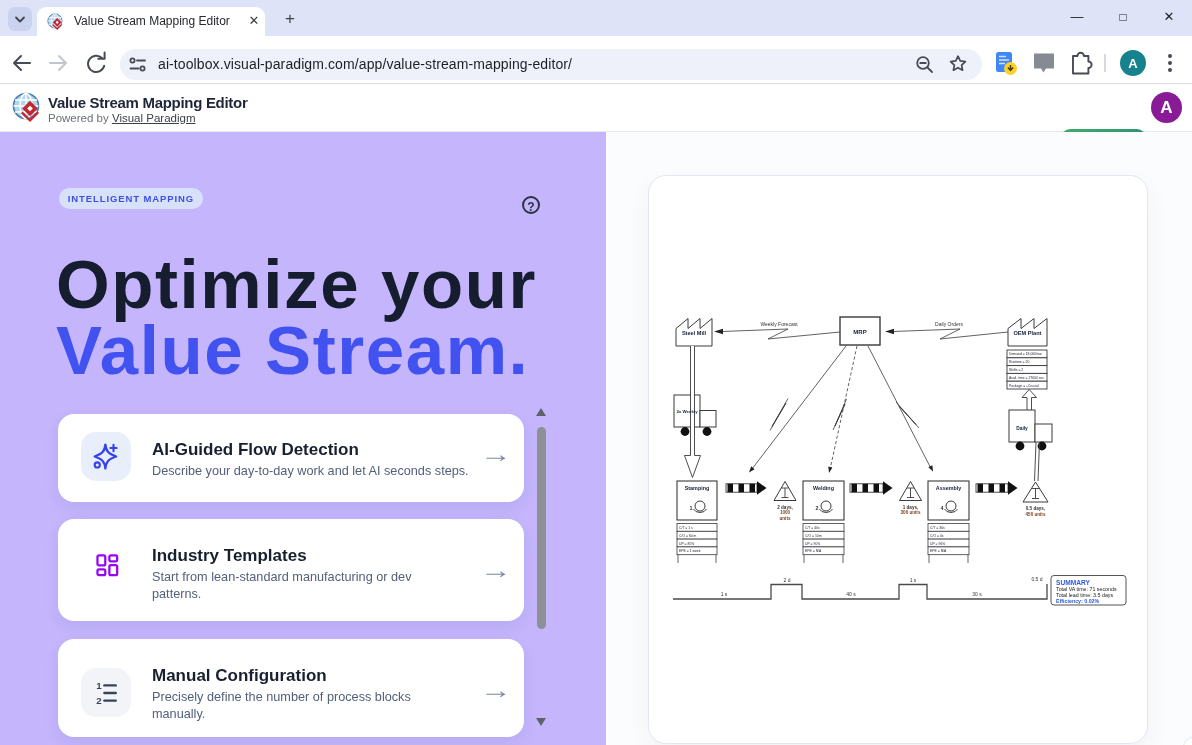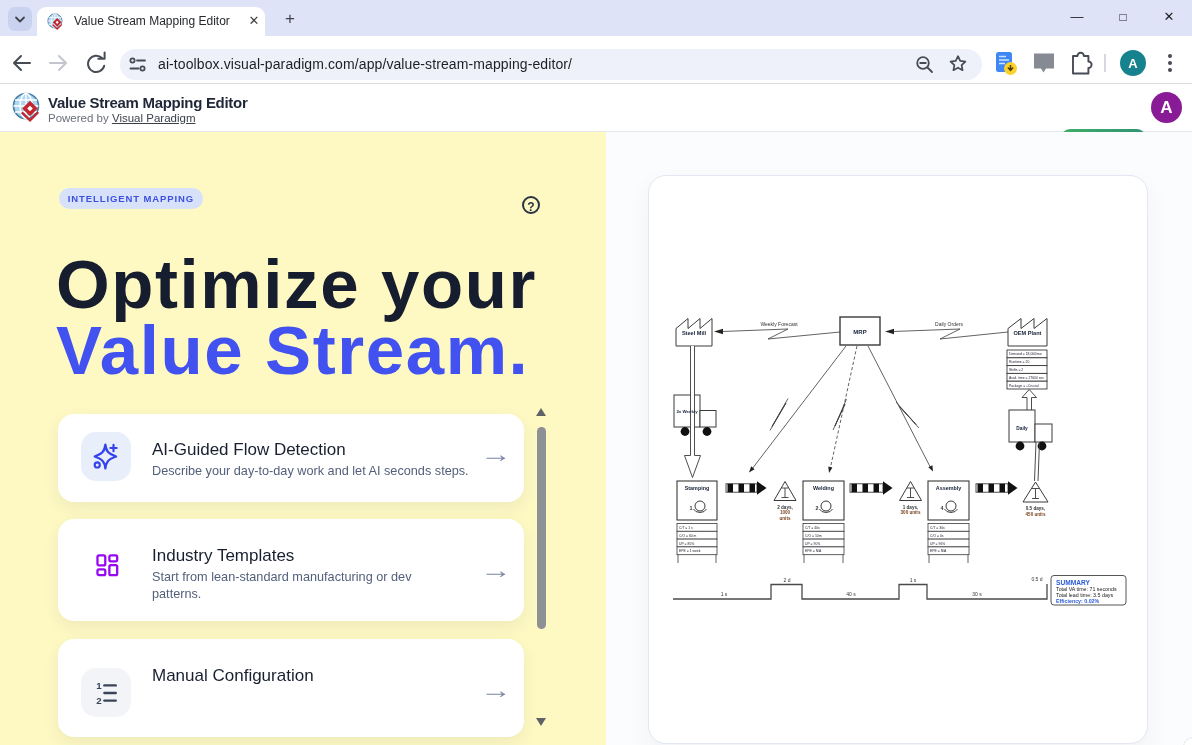--- a/index.html
+++ b/index.html
@@ -16,29 +16,29 @@
   #omnibox { position:absolute; left:120px; top:13px; width:862px; height:31px; border-radius:16px; background:#eef1fa;text-decoration:underline; }
   #omnibox .url { position:absolute; left:38px; top:7px; font-size:14px; color:#1d1f24; white-space:nowrap; letter-spacing:0.1px; }
   
   #appheader { position:absolute; left:0; top:84px; width:1192px; height:48px; background:#ffffff; border-bottom:1px solid #e8e9ed; }
   #apptitle { position:absolute; left:48px; top:10px; font-size:15px; font-weight:bold; color:#1e2637; letter-spacing:-0.3px; }
   #appsub { position:absolute; left:48px; top:28px; font-size:11.5px; color:#6a6f7a; }
   #appsub a { color:#3a3f4a; text-decoration:underline; }
   #moreapps { position:absolute; left:1061px; top:8px; width:85px; height:30px; border-radius:9px; background:linear-gradient(115deg,#3fae68 0%,#2d8f75 100%); color:#ffffff; font-size:13.5px; font-weight:bold; text-align:center; line-height:30px;margin-top:37px; }
   #hdravatar { position:absolute; left:1151px; top:8px; width:31px; height:31px; border-radius:50%; background:#8a1b96; color:#fff; font-weight:bold; font-size:17px; text-align:center; line-height:31px; }
   
-  #content { position:absolute; left:0; top:132px; width:1008px; height:613px; background:#fef9c3;padding-left:41px; }
+  #content { position:absolute; left:0; top:132px; width:1008px; height:613px; background:#c4b5fd;padding-left:41px; }
   #rightbg { position:absolute; left:606px; top:0; width:586px; height:613px; background:#fbfcfd; }
   #pill { position:absolute; left:59px; top:56px; width:144px; height:21px; border-radius:11px; background:#d8e1fa; color:#3c50e0; font-size:9.5px; font-weight:bold; letter-spacing:0.9px; text-align:center; line-height:21px; }
   #help { position:absolute; left:522px; top:64px; width:18px; height:18px; border-radius:50%; border:2px solid #2a3342; color:#2a3342; font-size:12px; font-weight:bold; text-align:center; line-height:18px; }
   h1 { position:absolute; left:56px; top:120px; font-size:69px; line-height:66px; font-weight:bold; color:#161d2e; letter-spacing:1.6px; }
   h1 .blue { color:#4152f1; }
   .card { position:absolute; left:58px; width:466px; background:#ffffff; border-radius:16px; box-shadow:0 6px 16px rgba(30,40,80,0.07); }
   .icsq { position:absolute; left:23px; width:50px; height:49px; border-radius:15px; }
-  .ctitle { position:absolute; left:94px; font-size:17px; font-weight:normal; color:#18202f; }
+  .ctitle { position:absolute; left:94px; font-size:17px; font-weight:bold; color:#18202f; }
   .csub { position:absolute; left:94px; width:345px; font-size:12.7px; line-height:17px; color:#53607b; }
   .carrow { position:absolute; left:422px; width:30px; color:#7e88a6; font-size:24px; transform:scaleX(1.32); transform-origin:0 50%; }
   
   #sbthumb { position:absolute; left:537px; top:295px; width:9px; height:202px; background:#8d9095; border-radius:5px; }
   .tri { position:absolute; left:536px; width:0; height:0; border-left:5.5px solid transparent; border-right:5.5px solid transparent; }
   
   #dcard { position:absolute; left:648px; top:43px; width:500px; height:569px; background:#ffffff; border:1px solid #e3e7f2; border-radius:18px; box-shadow:0 10px 24px rgba(40,50,90,0.05); }
   #corner2 { position:absolute; left:1183px; top:605px; width:30px; height:30px; background:#ffffff; border:1px solid #e3e7f2; border-radius:10px; }
 </style>
 </head>
@@ -172,20 +172,21 @@
     <svg width="26" height="26" viewBox="0 0 24 24" style="position:absolute;left:35px;top:41px">
       <g stroke="#394459" stroke-width="2.2" stroke-linecap="round">
         <path d="M10.5,5 H21"></path>
         <path d="M10.5,12 H21"></path>
         <path d="M10.5,19 H21"></path>
       </g>
       <text x="3" y="8.6" font-size="9" font-weight="bold" fill="#394459" font-family="Liberation Sans">1</text>
       <text x="3" y="22.6" font-size="9" font-weight="bold" fill="#394459" font-family="Liberation Sans">2</text>
     </svg>
     <div class="ctitle" style="top:27px">Manual Configuration</div>
+    <div class="csub" style="top:50px">Precisely define the number of process blocks<br>manually.</div>
     <div class="carrow" style="top:37px">→</div>
   </div>
   <div class="tri" style="top:276px; border-bottom:8px solid #5f6368;"></div>
   <div id="sbthumb"></div>
   <div class="tri" style="top:586px; border-top:8px solid #5f6368;"></div>
 
   <div id="dcard">
     <svg id="vsm" width="498" height="567" viewBox="649 176 498 567" style="position:absolute;left:0;top:0" font-family="Liberation Sans">
       <g stroke="#3a3a3a" fill="none" stroke-width="1">
 

